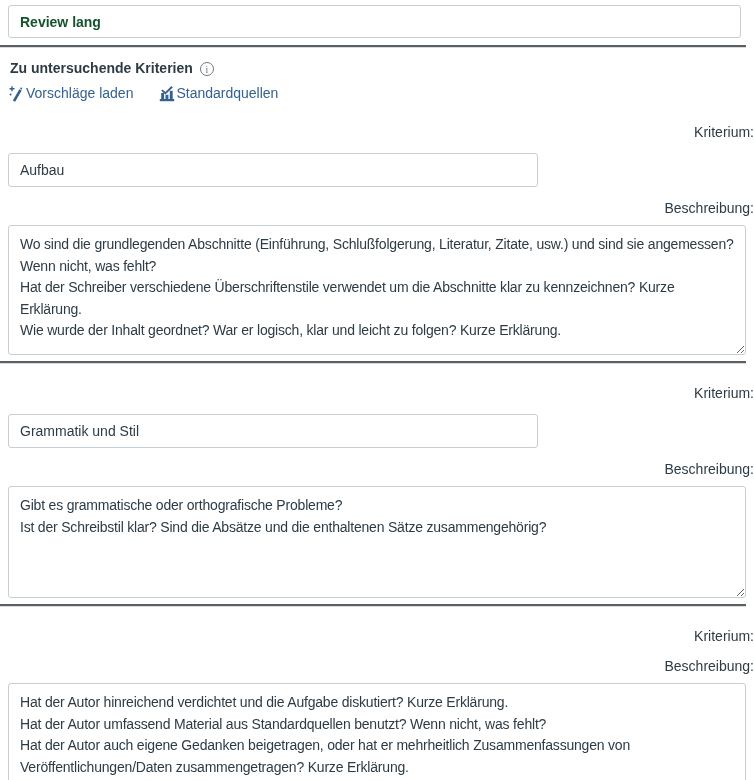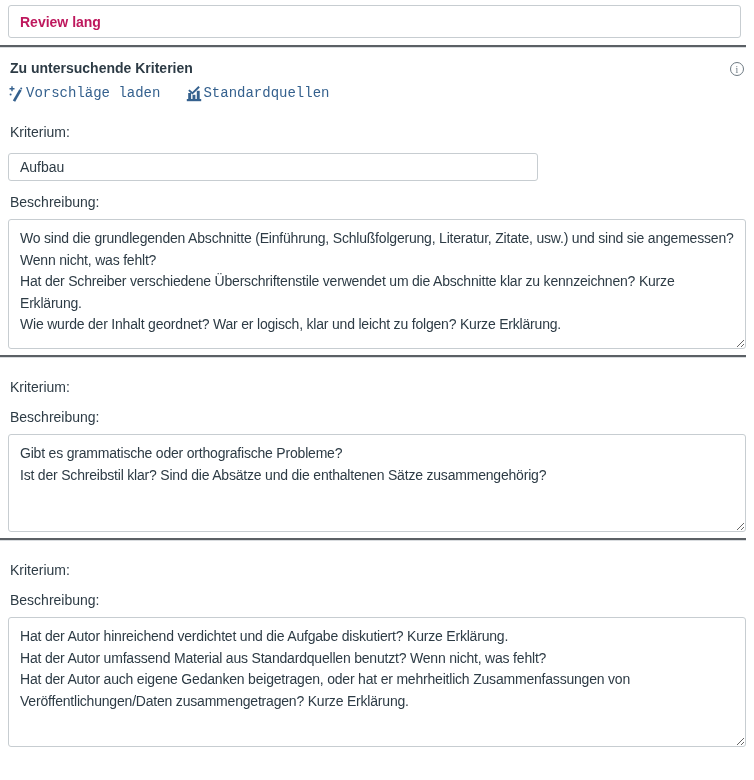--- a/index.html
+++ b/index.html
@@ -15,37 +15,36 @@
   .title-input {
     display: block;
     margin: 5px 8px 0 8px;
     width: 733px; height: 33px;
     border: 1px solid #C7CDD1;
     border-radius: 3px;
     padding: 0 11px;
     font-family: "Liberation Sans", sans-serif;
     font-size: 14px;
     font-weight: 700;
-    color: #be185d;
+    color: #14532d;
     outline: none;
   }
   hr.divider {
     border: none;
     height: 2px;
     background: #5B6065;
     margin: 6px 8px 0 0;
     box-shadow: 0 1px 0 #d9dcdf;
   }
   hr.divider.top { margin-top: 7px; }
   .section-header {
     display: flex;
     align-items: center;
     gap: 7px;
     margin: 13px 10px 0 10px;
-    justify-content: space-between;
   }
   .section-heading {
     margin: 0;
     font-size: 14px;
     font-weight: 700;
     line-height: 17px;
     color: #2D3B45;
   }
   .info-icon {
     display: inline-block;
@@ -58,45 +57,45 @@
     line-height: 13px;
     text-align: center;
     cursor: pointer;
     flex: 0 0 auto;
   }
   .actions-row {
     display: flex;
     align-items: center;
     gap: 26px;
     margin: 8px 10px 0 9px;
-    font-family: Liberation Mono, monospace;
   }
   .action-link {
     display: inline-flex;
     align-items: center;
     gap: 1px;
     color: #35618E;
     text-decoration: none;
     cursor: pointer;
     font-size: 14px;
     line-height: 17px;
   }
   .action-link svg { display: block; fill: #35618E; stroke: #35618E; }
   .field-label {
     display: block;
     margin: 13px 0 0 10px;
     line-height: 17px;
     color: #2D3B45;
+    text-align: right;
   }
   .kriterium-label { margin-top: 22px; }
   .criterion:first-of-type .kriterium-label { margin-top: 15px; }
   .criterion-input {
     display: block;
     margin: 12px 0 0 8px;
-    width: 530px; height: 28px;
+    width: 530px; height: 34px;
     border: 1px solid #C7CDD1;
     border-radius: 3px;
     padding: 0 11px;
     font-family: "Liberation Sans", sans-serif;
     font-size: 14px;
     color: #2D3B45;
     outline: none;
     background: #fff;
   }
   .criterion-textarea {
@@ -110,21 +109,21 @@
     font-size: 14px;
     line-height: 21.5px;
     letter-spacing: -0.2px;
     color: #2D3B45;
     outline: none;
     resize: both;
     background: #fff;
     overflow: hidden;
   }
   .ta-tall  { height: 130px; }
-  .ta-short { height: 98px; }
+  .ta-short { height: 112px; }
 </style>
 </head>
 <body>
 
 <div>
 
   <input class="title-input" type="text" spellcheck="false" value="Review lang" style="">
 
   <hr class="divider top">
 
@@ -161,20 +160,21 @@
     <label class="field-label beschreibung-label">Beschreibung:</label>
     <textarea class="criterion-textarea ta-tall" spellcheck="false" style="">Wo sind die grundlegenden Abschnitte (Einführung, Schlußfolgerung, Literatur, Zitate, usw.) und sind sie angemessen? Wenn nicht, was fehlt?
 Hat der Schreiber verschiedene Überschriftenstile verwendet um die Abschnitte klar zu kennzeichnen? Kurze Erklärung.
 Wie wurde der Inhalt geordnet? War er logisch, klar und leicht zu folgen? Kurze Erklärung.</textarea>
   </div>
 
   <hr class="divider">
 
   <div class="criterion">
     <label class="field-label kriterium-label">Kriterium:</label>
+    <input class="criterion-input" type="text" spellcheck="false" value="Grammatik und Stil" style="">
     <label class="field-label beschreibung-label">Beschreibung:</label>
     <textarea class="criterion-textarea ta-short" spellcheck="false" style="">Gibt es grammatische oder orthografische Probleme?
 Ist der Schreibstil klar? Sind die Absätze und die enthaltenen Sätze zusammengehörig?</textarea>
   </div>
 
   <hr class="divider">
 
   <div class="criterion">
     <label class="field-label kriterium-label">Kriterium:</label>
     <label class="field-label beschreibung-label">Beschreibung:</label>

